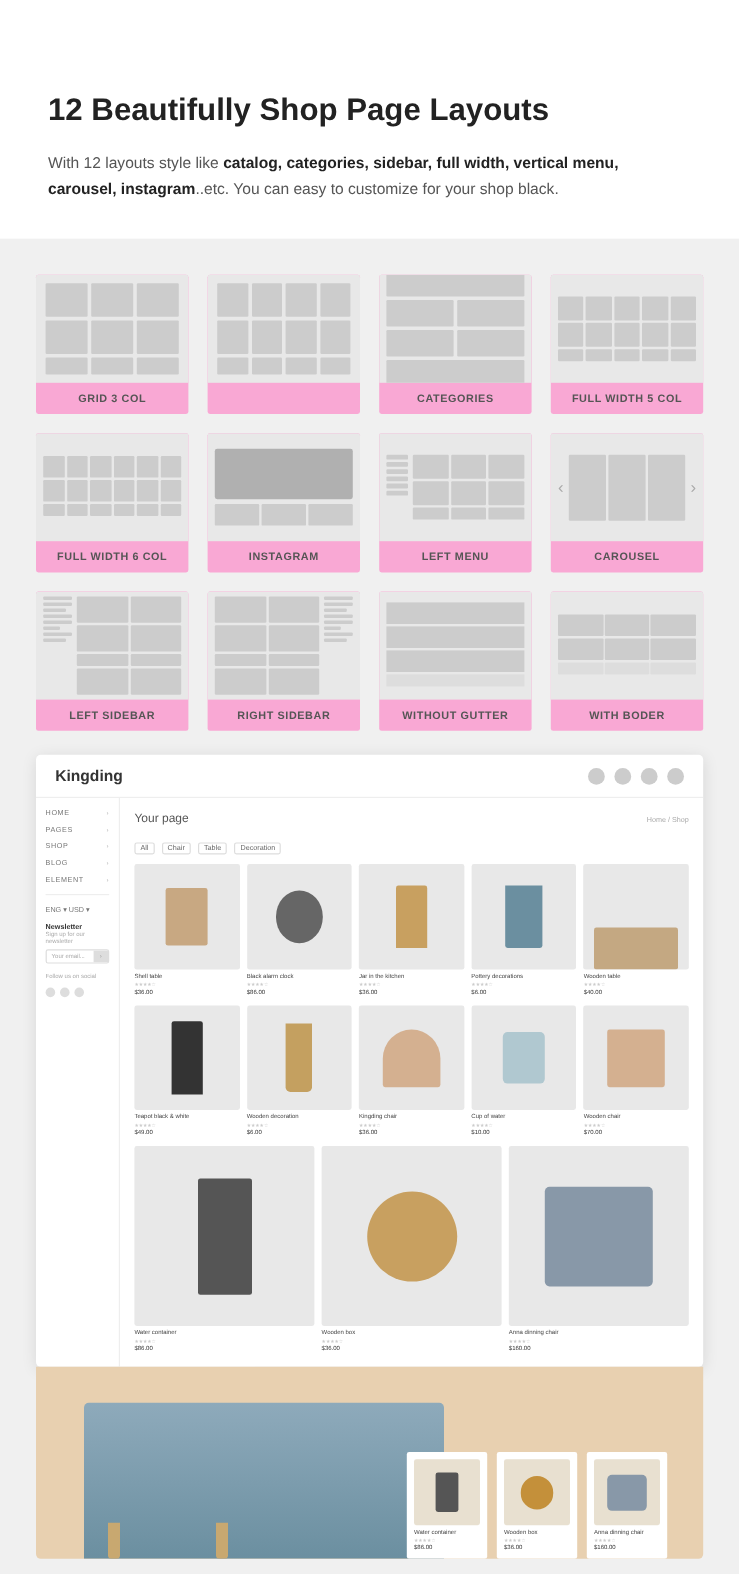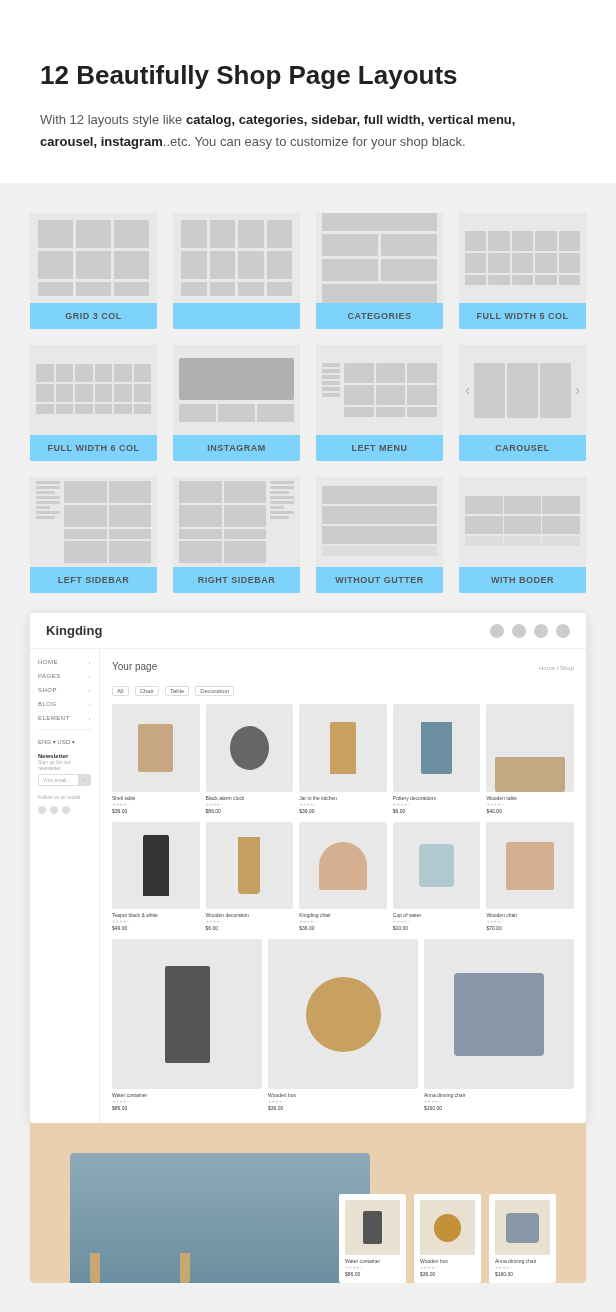--- a/index.html
+++ b/index.html
@@ -5,21 +5,21 @@
     * { box-sizing: border-box; margin: 0; padding: 0; }
     body {
       font-family: 'Helvetica Neue', Arial, sans-serif;
       background: #f5f5f5;
       width: 616px;
       color: #333;
     }
 
     .top-section {
       background: #fff;
-      padding: 60px 40px 30px 40px;
+      padding: 76px 40px 30px 40px;
     }
 
     .main-title {
       font-size: 26px;
       font-weight: 700;
       color: #222;
       margin-bottom: 18px;
     }
 
     .description {
@@ -39,21 +39,21 @@
     }
 
     .grid-4 {
       display: grid;
       grid-template-columns: repeat(4, 1fr);
       gap: 16px;
       margin-bottom: 16px;
     }
 
     .layout-card {
-      background: #7dd3fc;
+      background: #f9a8d4;
       border-radius: 2px;
       overflow: hidden;
       display: flex;
       flex-direction: column;
     }
 
     .layout-preview {
       width: 100%;
       height: 90px;
       background: #e8e8e8;

